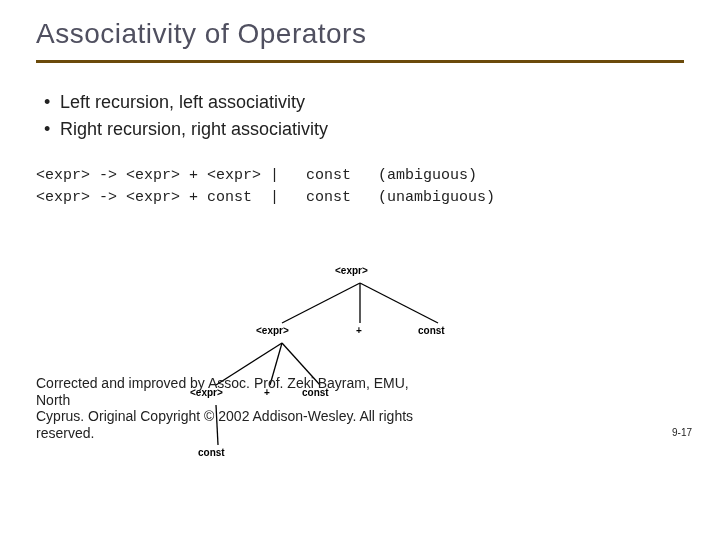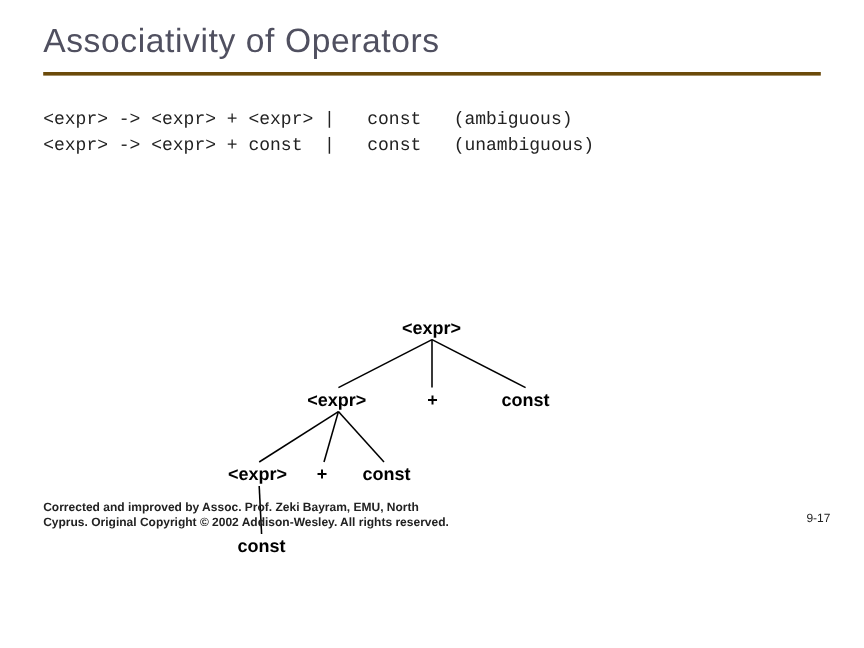--- a/index.html
+++ b/index.html
@@ -62,59 +62,60 @@
     position: absolute;
     left: 0;
     top: 265px;
     width: 720px;
     height: 230px;
   }
   .node {
     position: absolute;
     font-family: Arial, sans-serif;
     font-weight: 700;
-    font-size: 15px;
+    font-size: 10px;
     color: #000;
     white-space: nowrap;
     text-align: center;
   }
   svg.edges {
     position: absolute;
     left: 0;
     top: 0;
     width: 720px;
     height: 230px;
   }
   .footer {
     position: absolute;
     left: 36px;
     bottom: 10px;
-    font-size: 10px;
+    font-size: 14px;
     line-height: 1.2;
     color: #222;
     max-width: 400px;
-    font-weight: bold;
   }
   .pagenum {
     position: absolute;
     right: 28px;
     bottom: 14px;
     font-size: 10px;
     color: #222;
   }
 </style>
 </head>
 <body>
 
 <div class="slide">
 
   <h1 class="title">Associativity of Operators</h1>
   <div class="rule"></div>
 
   <ul class="bullets">
+    <li>Left recursion, left associativity</li>
+    <li>Right recursion, right associativity</li>
   </ul>
 
   <div class="grammar"><span>&lt;expr&gt; -&gt; &lt;expr&gt; + &lt;expr&gt; |   const   (ambiguous)</span>
 <span>&lt;expr&gt; -&gt; &lt;expr&gt; + const  |   const   (unambiguous)</span></div>
 
   <div class="tree">
     <svg class="edges">
       <g stroke="#000" stroke-width="1.3" fill="none">
         <line x1="360" y1="18" x2="282" y2="58"></line>
         <line x1="360" y1="18" x2="360" y2="58"></line>

